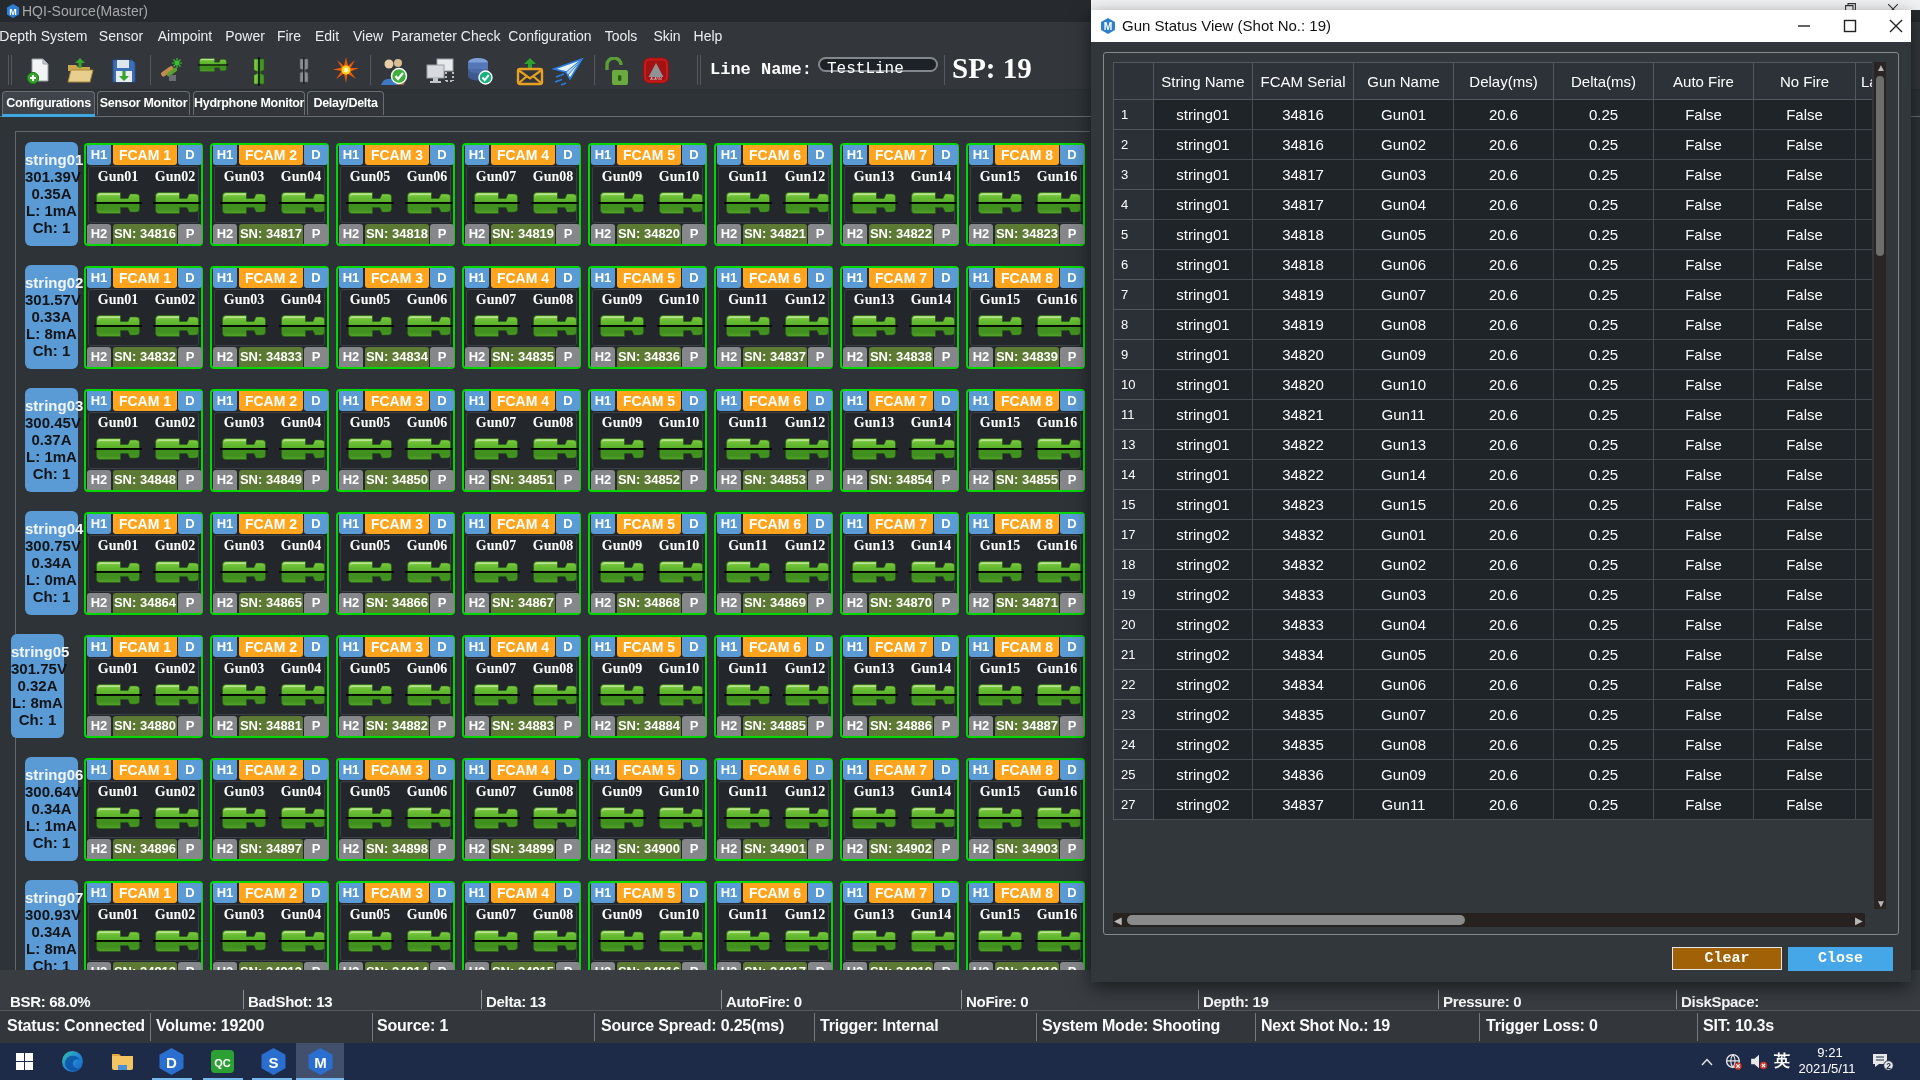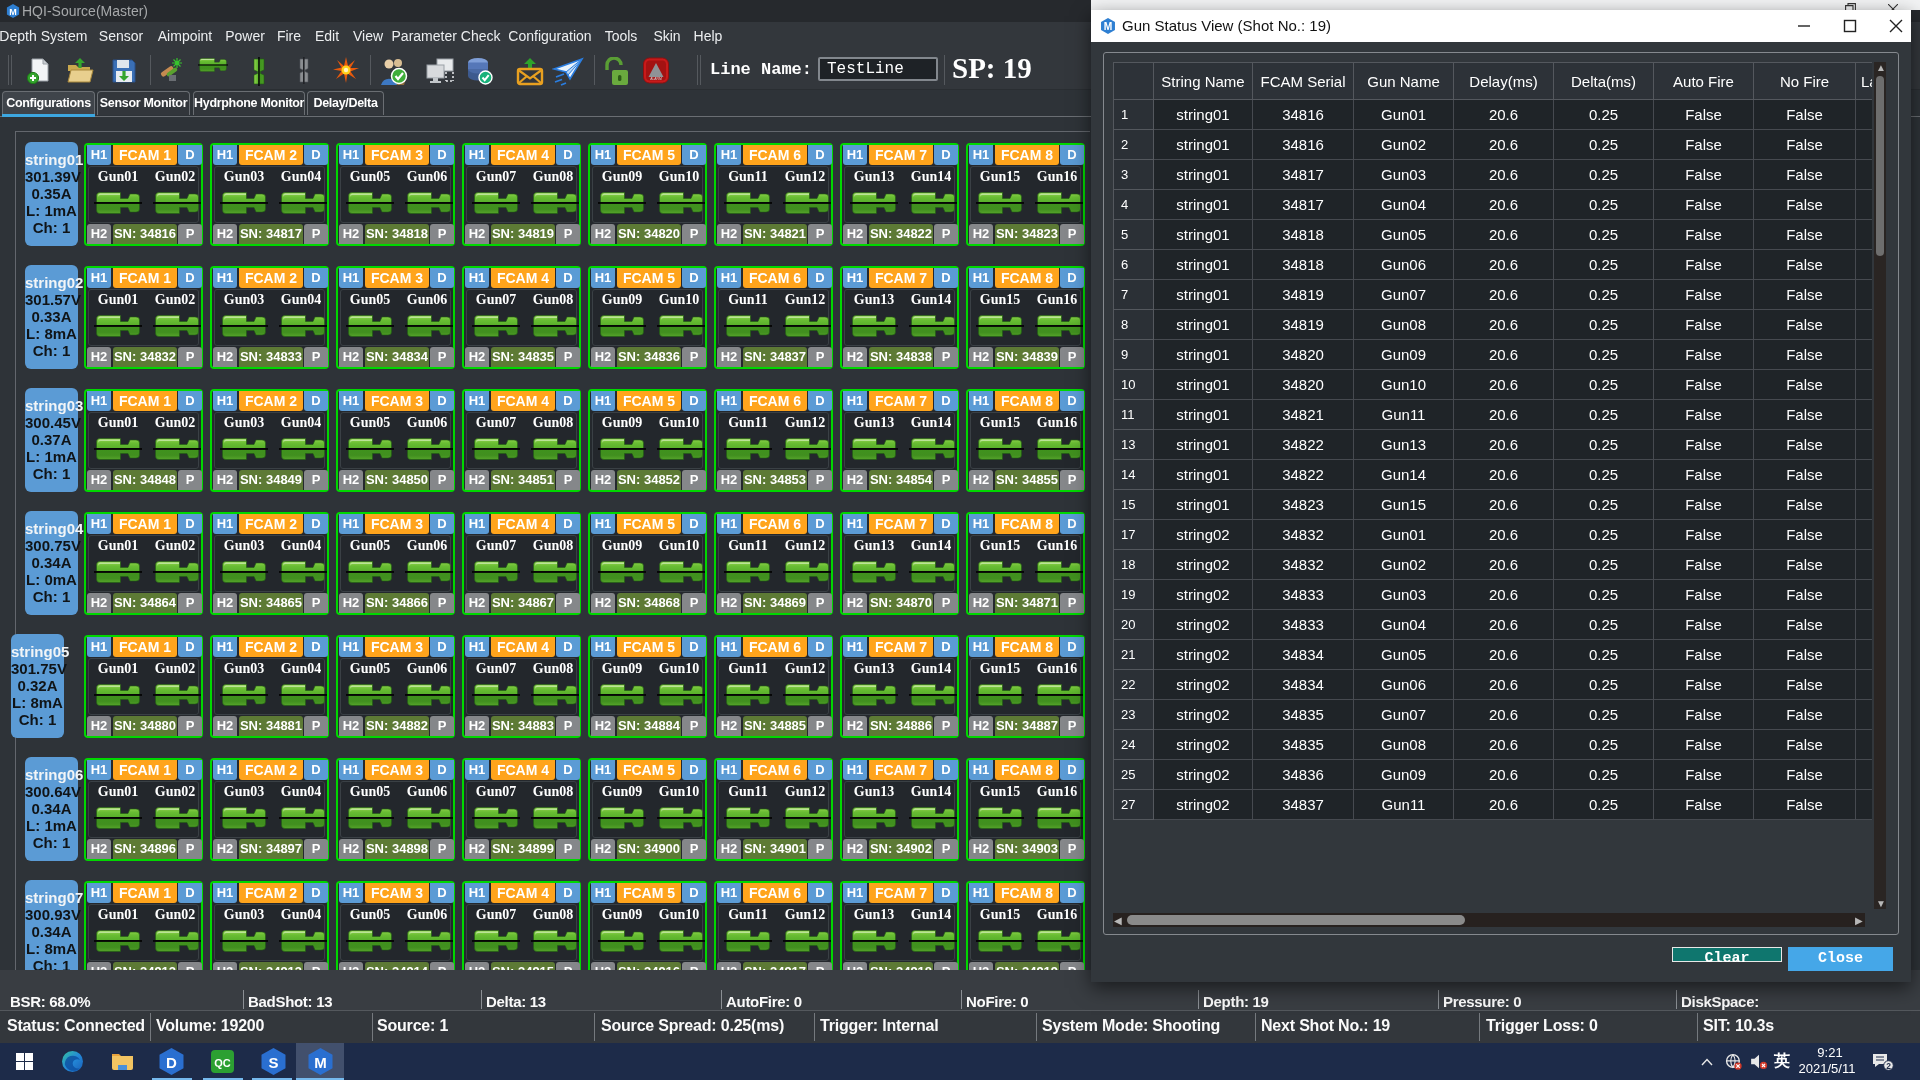--- a/index.html
+++ b/index.html
@@ -57,21 +57,21 @@
 th{white-space:nowrap;overflow:hidden;background:#2d3238;border:1px solid #54585e;font-size:15px;font-weight:normal;color:#fff;height:37px;padding:0}
 td{border:1px solid #464a50;font-size:15px;color:#fff;height:30px;text-align:center;padding:0;background:#1f2428}
 td.rn{background:#2b3036;border-color:#54585e;text-align:left;padding-left:7px;font-size:13px}
 
 #vsb{position:absolute;left:783px;top:52px;width:12px;height:847px;background:#2a2523}
 #vsb .th{position:absolute;left:2px;top:14px;width:8px;height:180px;background:#6e6e6e;border-radius:4px}
 #hsb{position:absolute;left:22px;top:903px;width:752px;height:14px;background:#27211f}
 #hsb .th{position:absolute;left:14px;top:2px;width:338px;height:10px;background:#8a8a8a;border-radius:5px}
 .sbarrow{position:absolute;color:#b8b8b8;font-size:10px}
 .btn{position:absolute;font-family:"Liberation Mono",monospace;font-weight:bold;font-size:15px;text-align:center;color:#fff}
-#bclear{left:581px;top:937px;width:110px;height:15px;line-height:21px;border:1px solid #e8e8e8;background:#0f766e}
+#bclear{left:581px;top:937px;width:110px;height:23px;line-height:21px;border:1px solid #e8e8e8;background:#a16207}
 #bclose{left:697px;top:937px;width:105px;height:24px;line-height:24px;background:#45a7e8}
 </style></head><body>
 
 <svg width="0" height="0" style="position:absolute">
     <defs>
 <linearGradient id="gg" x1="0" y1="0" x2="0" y2="1">
 <stop offset="0" stop-color="#95d64f"></stop>
         <stop offset="0.22" stop-color="#69bd33"></stop>
 <stop offset="0.48" stop-color="#57b02a"></stop>
         <stop offset="0.52" stop-color="#3f921d"></stop>
@@ -205,21 +205,21 @@
         <rect x="8" y="13" width="16" height="15" rx="2" fill="#6aaa3e"></rect>
         <rect x="14" y="18" width="3.4" height="6" rx="1.6" fill="#2e5c18"></rect>
       </svg></div>
 <div class="ticon" style="left:656px;transform:translateX(-50%)"><svg width="27" height="27" viewBox="0 0 27 27">
         <rect x="1" y="1" width="25" height="25" rx="6" fill="#c81a1a" stroke="#8e1010" stroke-width="1"></rect>
         <rect x="3.5" y="3.5" width="20" height="20" rx="4" fill="#a31212"></rect>
         <path d="M13.5,6 L21,20 H6 Z" fill="#8f9296"></path>
         <text x="13.5" y="23" font-size="3.4" fill="#d8d8d8" text-anchor="middle" font-family="Liberation Sans">ALARM</text>
       </svg></div>
 <div class="abs" style="left:710px;top:10px;font-family:'Liberation Mono',monospace;font-weight:bold;font-size:17px;color:#fff">Line Name:</div>
-<div class="abs" style="left:818px;top:7px;width:120px;height:24px;background:#1e2226;border:2px solid #82878d;border-radius:2px;font-family:'Liberation Mono',monospace;font-size:16px;color:#fff;line-height:20px;padding-left:7px">TestLine</div>
+<div class="abs" style="left:818px;top:7px;width:120px;height:15px;background:#1e2226;border:2px solid #82878d;border-radius:10px;font-family:'Liberation Mono',monospace;font-size:16px;color:#fff;line-height:20px;padding-left:7px">TestLine</div>
 <div class="abs" style="left:952px;top:2px;font-family:'Liberation Serif',serif;font-weight:bold;font-size:29px;color:#fff">SP: 19</div>
 </div>
 
 <div class="abs" id="tabbar">
 <div class="tab act" style="left:2px;width:93px">Configurations</div>
 <div class="tab" style="left:97px;width:93px">Sensor Monitor</div>
 <div class="tab" style="left:193px;width:112px">Hydrphone Monitor</div>
 <div class="tab" style="left:307px;width:77px">Delay/Delta</div>
 <div id="tabline"></div>
     <div id="tabu" style="width:93px"></div>

